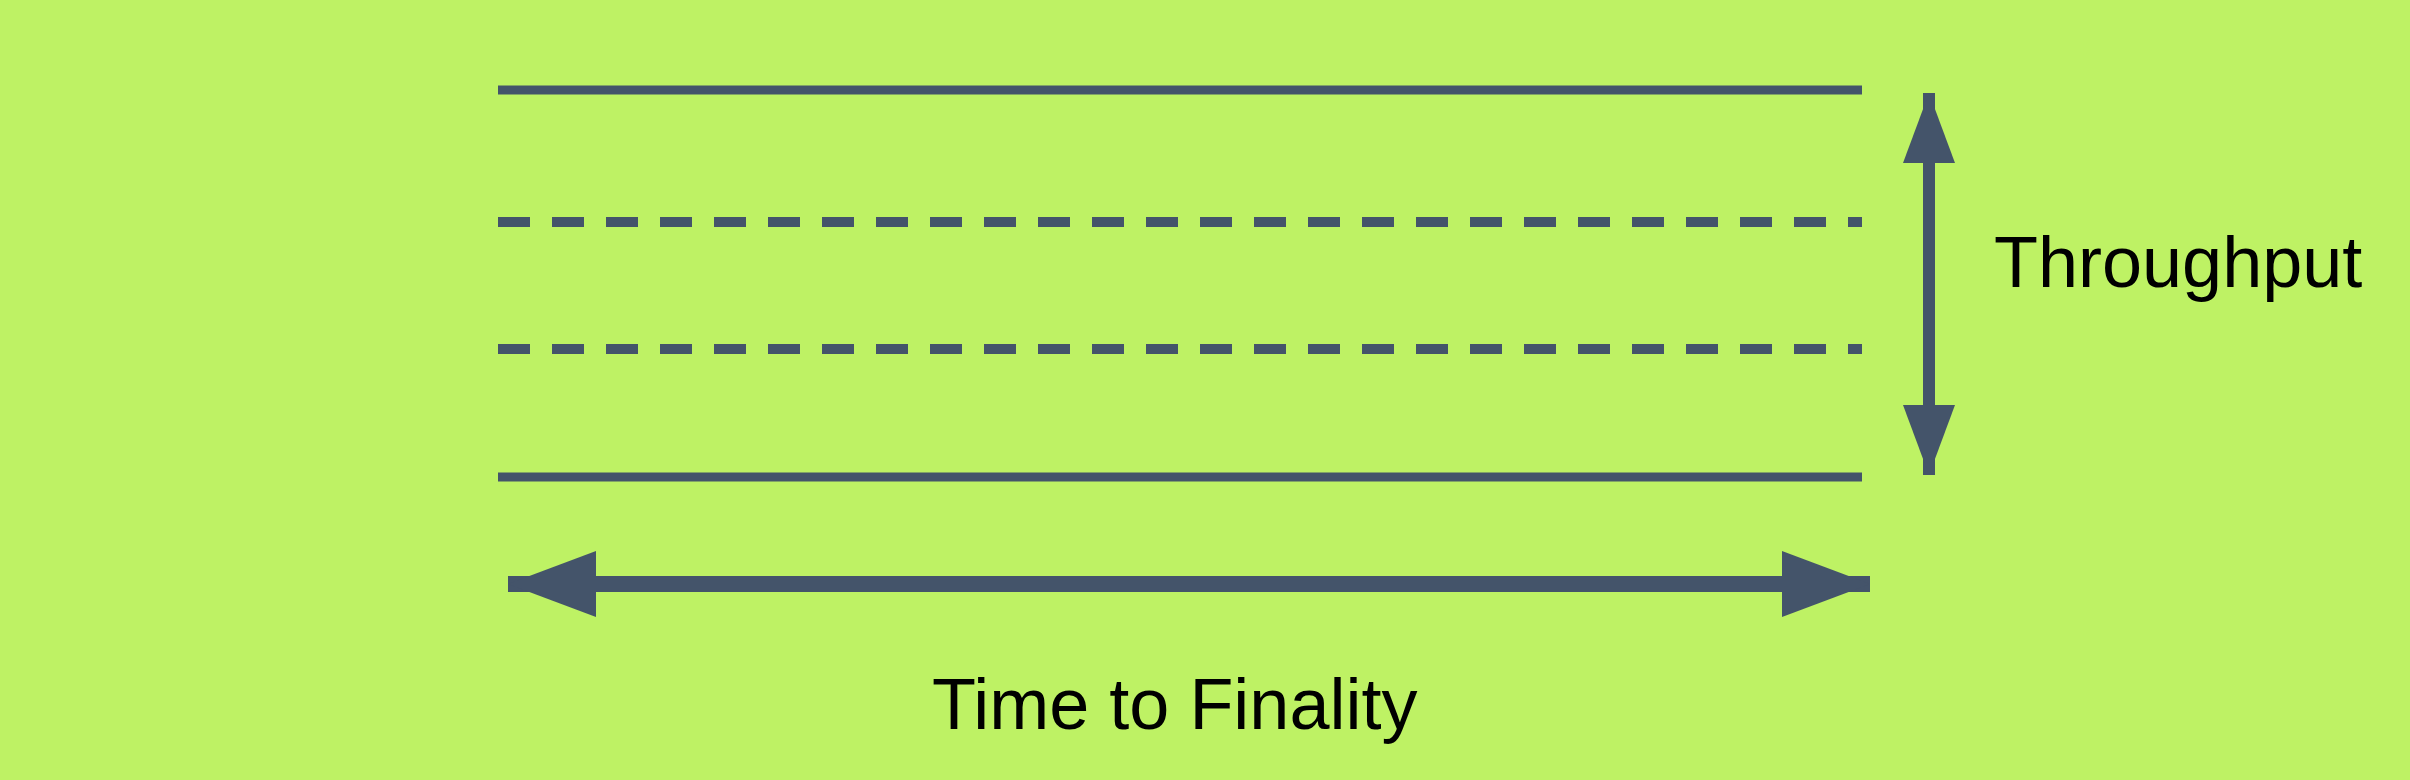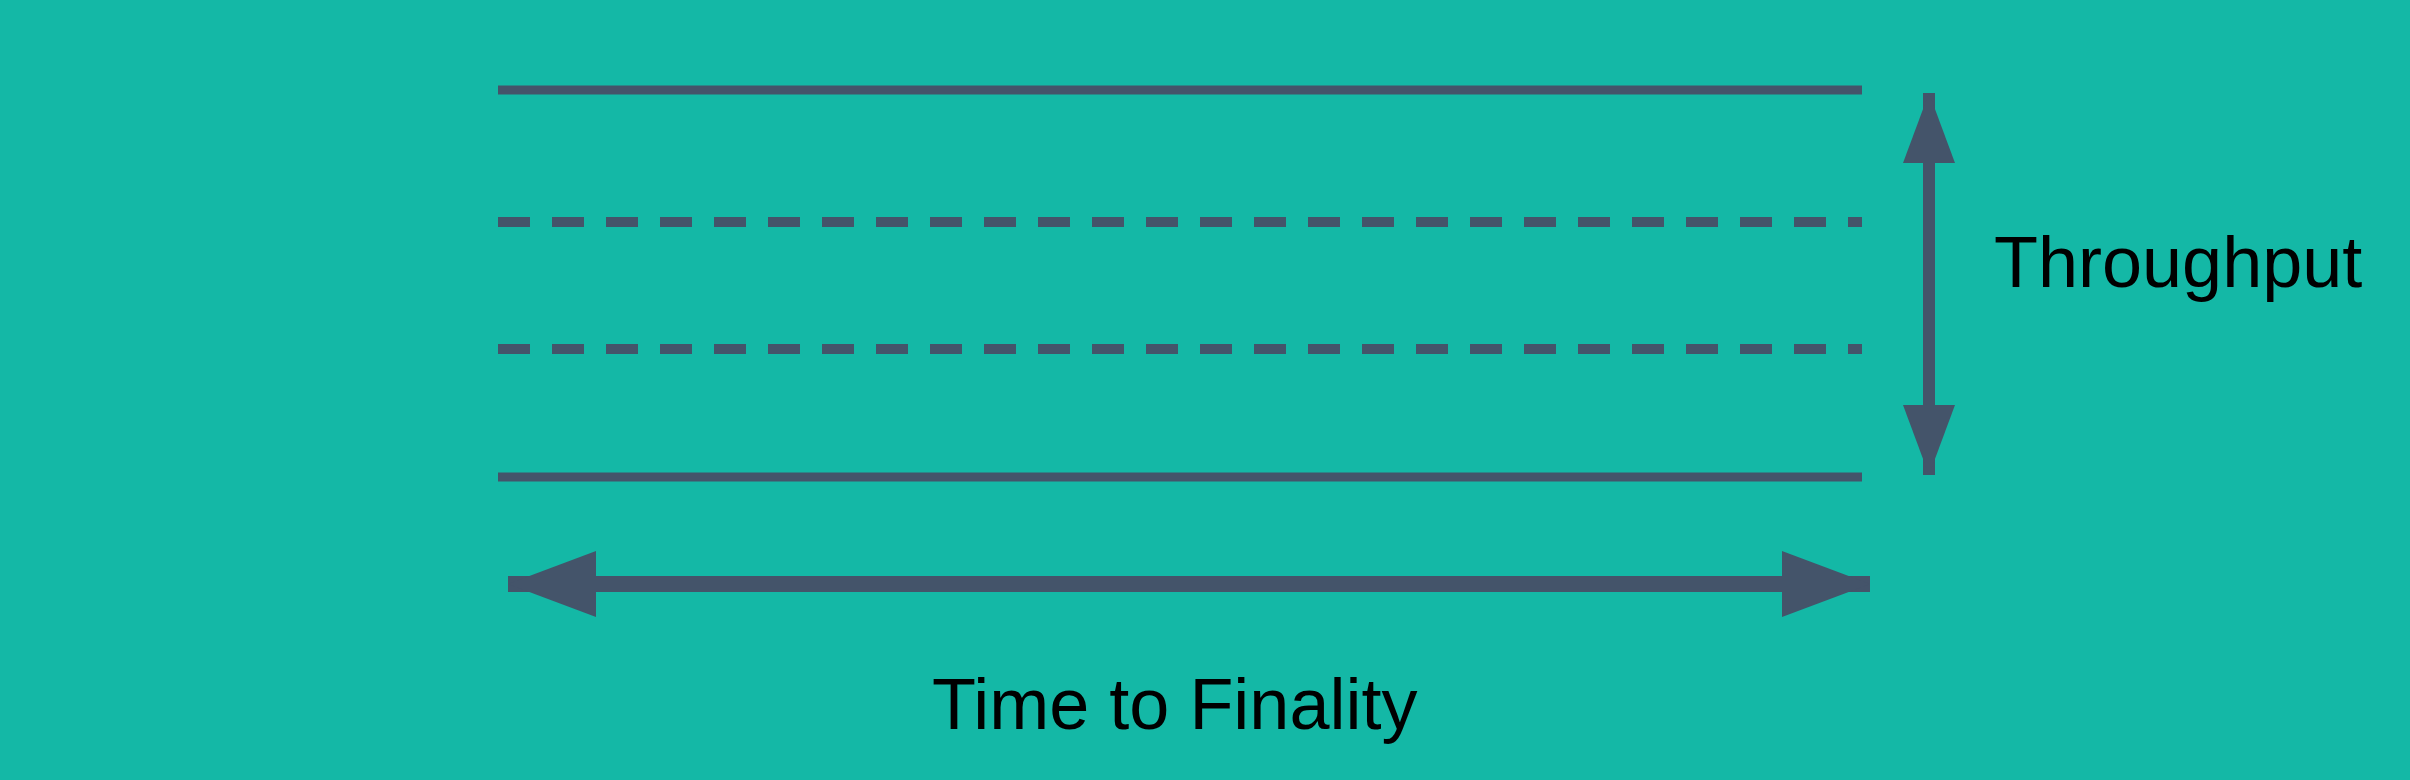--- a/index.html
+++ b/index.html
@@ -40,21 +40,21 @@
   }
   #time-to-finality-label {
     left: 932px;
     top: 668px;
     font-size: 72px;
   }
 </style>
 </head>
 <body>
 
-<div id="canvas" style="background: #14b8a6;">
+<div id="canvas" style="background: #bef264;">
 
   <svg id="diagram-svg" viewBox="0 0 2410 780" xmlns="http://www.w3.org/2000/svg">
 
     <g>
       <line id="line-top-solid" x1="498" y1="90" x2="1862" y2="90" stroke="#44546A" stroke-width="9"></line>
       <line id="line-dashed-1" x1="498" y1="222" x2="1862" y2="222" stroke="#44546A" stroke-width="10" stroke-dasharray="32 22"></line>
       <line id="line-dashed-2" x1="498" y1="349" x2="1862" y2="349" stroke="#44546A" stroke-width="10" stroke-dasharray="32 22"></line>
       <line id="line-bottom-solid" x1="498" y1="477" x2="1862" y2="477" stroke="#44546A" stroke-width="9"></line>
     </g>
 

